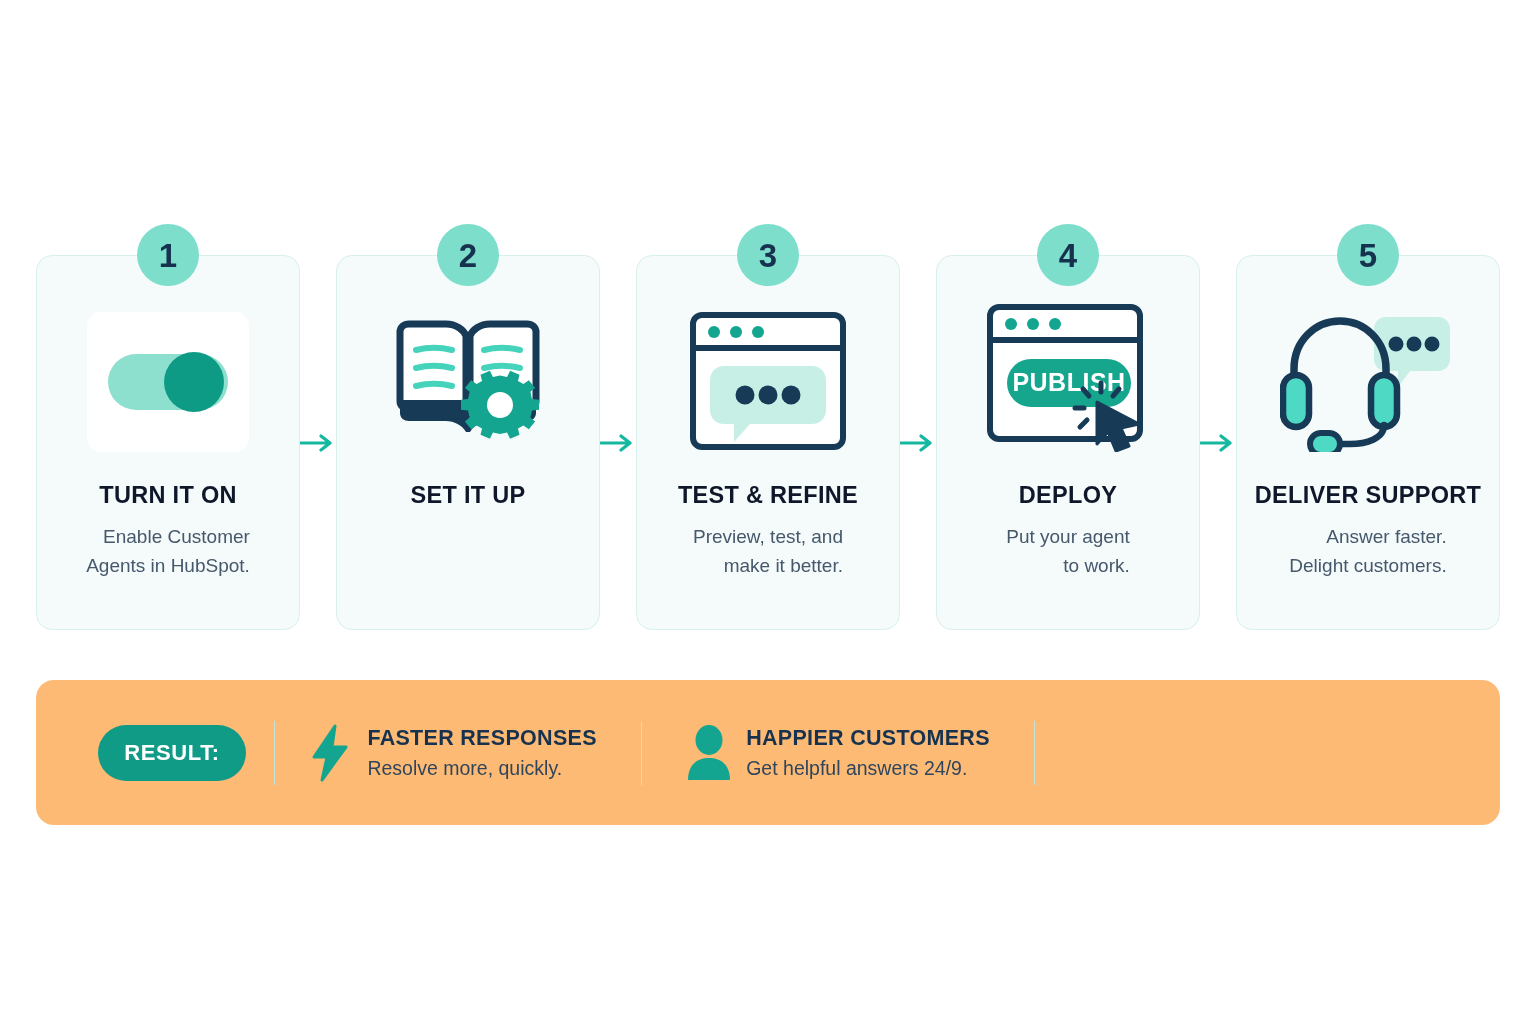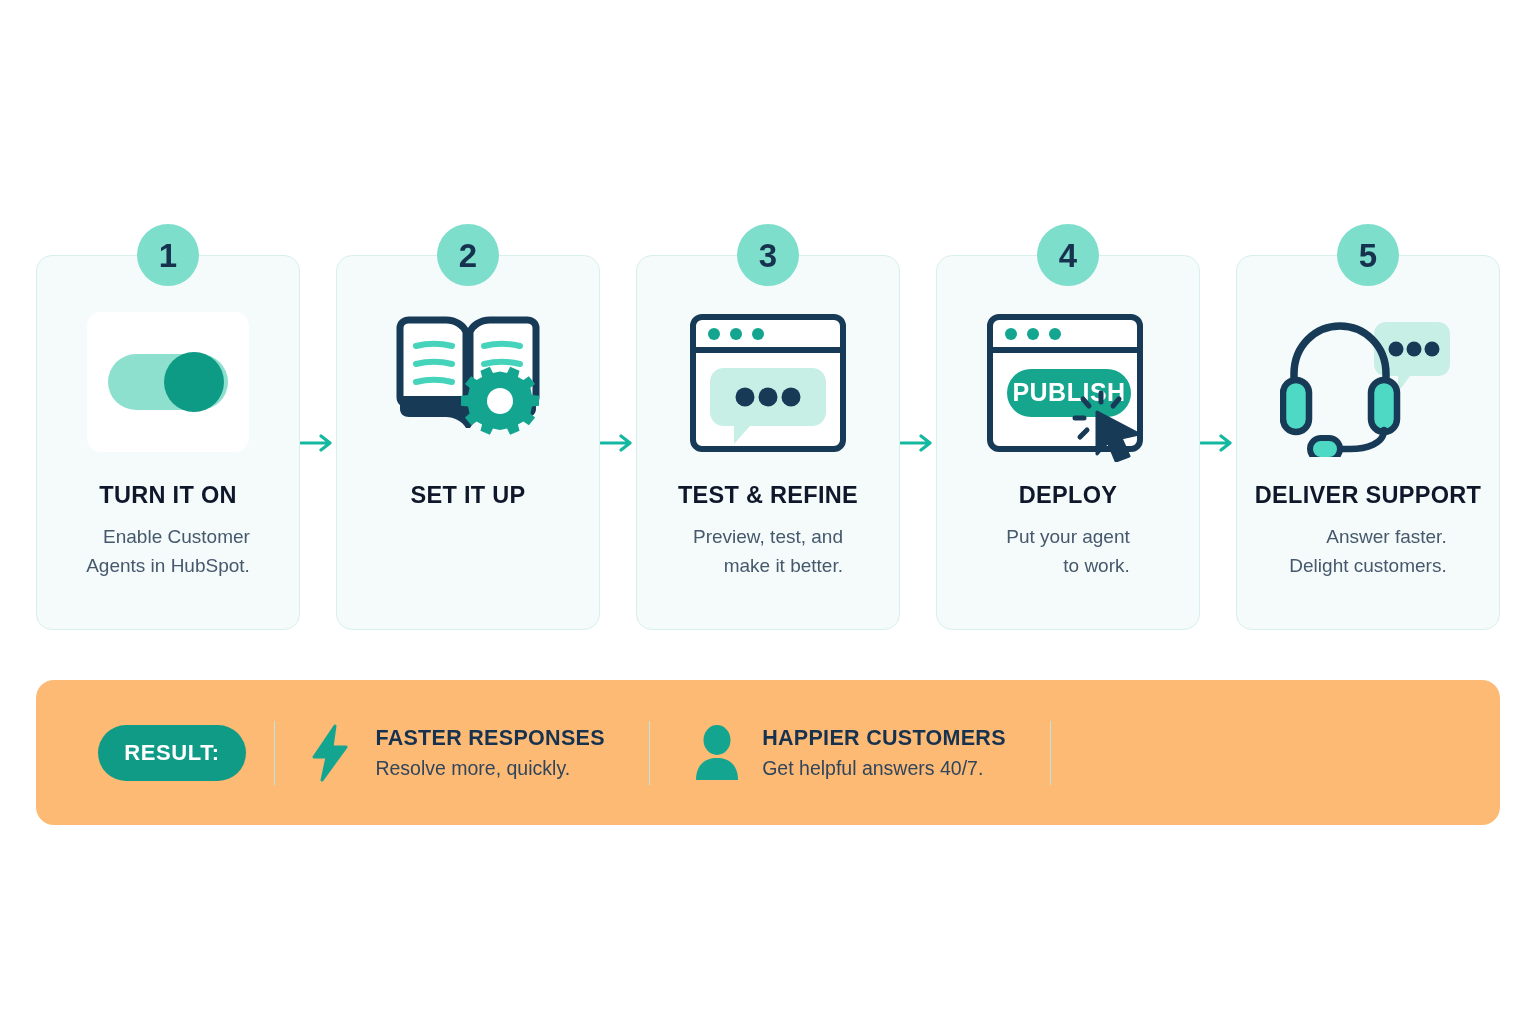--- a/index.html
+++ b/index.html
@@ -39,21 +39,21 @@
     width:62px;height:62px;border-radius:50%;
     background:#7ddecb;
     color:#16324f;
     font-size:33px;font-weight:bold;
     display:flex;align-items:center;justify-content:center;
     line-height:1;
   }
   .iconbox{
     margin-top:56px;
     height:140px;
-    display:flex;align-items:flex-start;justify-content:center;
+    display:flex;align-items:flex-end;justify-content:center;
   }
   .card-title{
     margin-top:30px;
     font-size:23.5px;
     font-weight:bold;
     letter-spacing:.3px;
     color:#0f172a;
     text-align:center;
     white-space:nowrap;
   }
@@ -96,21 +96,21 @@
     color:#ffffff;
     font-size:22px;font-weight:bold;letter-spacing:.6px;
     display:flex;align-items:center;justify-content:center;
     flex:0 0 auto;
   }
   .divider{
     width:1.4px;height:64px;background:#bfe3de;
     margin:0 28px;flex:0 0 auto;
   }
   .benefit{
-    display:flex;align-items:center;gap:18px;flex:0 0 auto;
+    display:flex;align-items:center;gap:10px;flex:0 0 auto;
   }
   .benefit .b-ico{width:54px;height:58px;display:flex;align-items:center;justify-content:center;flex:0 0 auto;}
   .b-title{font-size:21.5px;font-weight:bold;color:#16324f;letter-spacing:.3px;white-space:nowrap;}
   .b-sub{font-size:19.5px;color:#30455c;margin-top:6px;white-space:nowrap;}
 </style>
 </head>
 <body>
 
 <div class="stage">
 
@@ -288,21 +288,21 @@
 
     <div class="benefit">
       <span class="b-ico">
         <svg width="46" height="58" viewBox="0 0 46 58">
           <ellipse cx="23" cy="16" rx="13.5" ry="15" fill="#13a58f"></ellipse>
           <path d="M2 56 C2 41 11 34 23 34 C35 34 44 41 44 56 Z" fill="#13a58f"></path>
         </svg>
       </span>
       <span>
         <div class="b-title">HAPPIER CUSTOMERS</div>
-        <div class="b-sub">Get helpful answers 40/7.</div>
+        <div class="b-sub">Get helpful answers 24/9.</div>
       </span>
     </div>
 
     <div class="divider" style="margin-left:44px;margin-right:40px;"></div>
 
 
   </div>
 
 </div>
 

